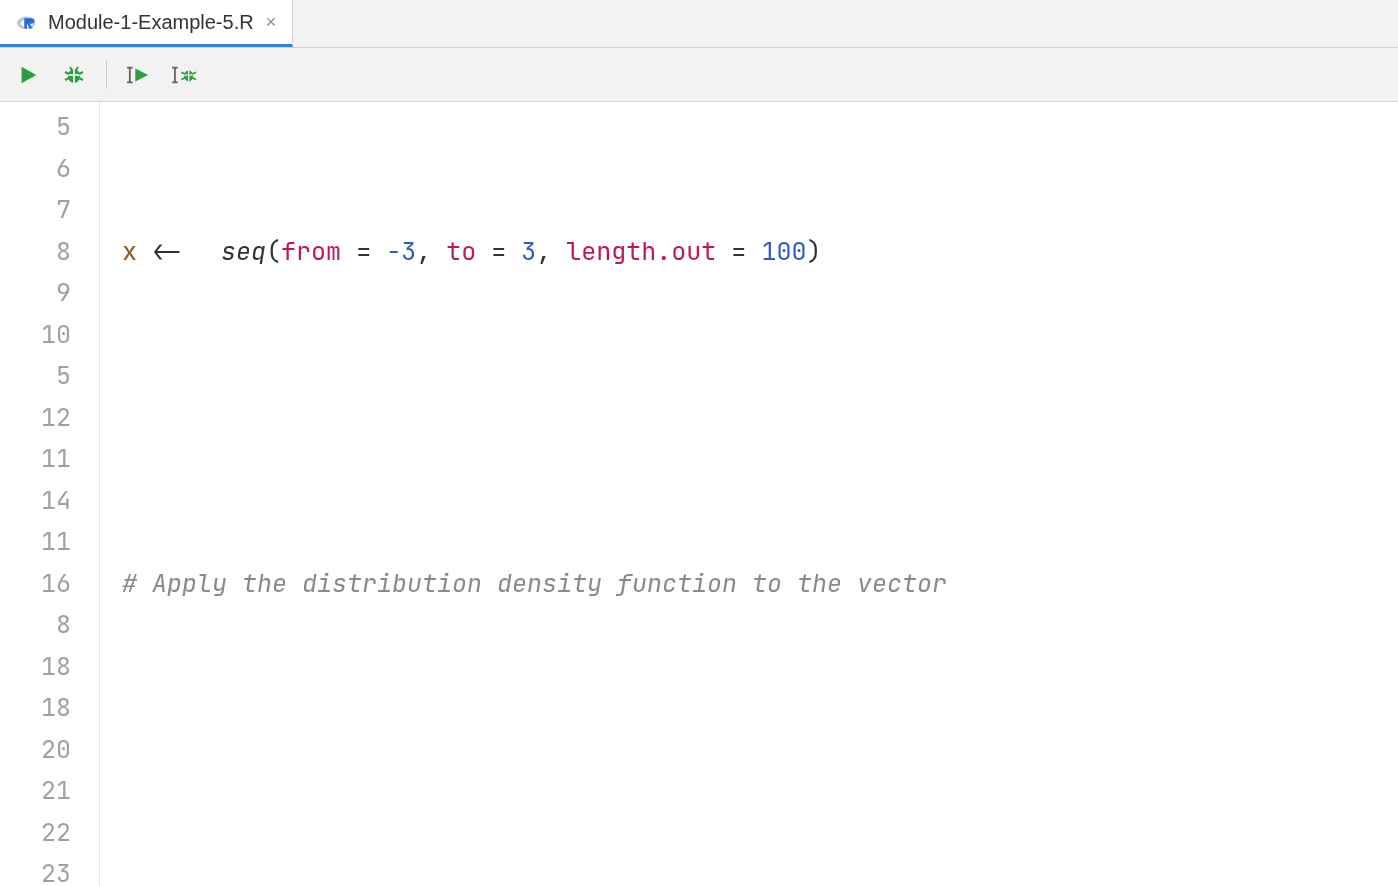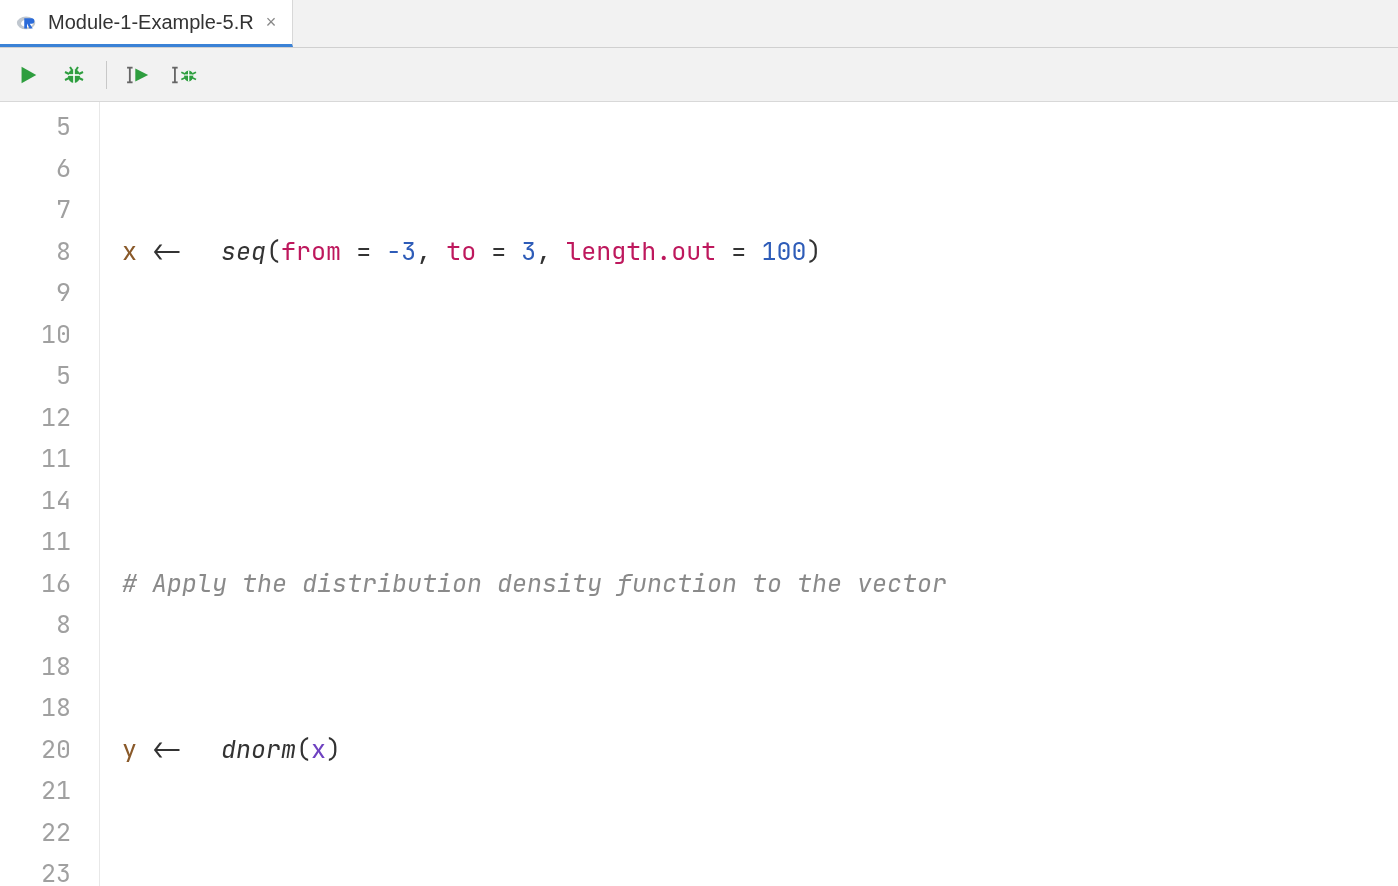--- a/index.html
+++ b/index.html
@@ -173,21 +173,20 @@
       <div>23</div>
     </div>
   <div class="code">
 
     <div class="line"><span class="tok-var">x</span> <span class="tok-op">&lt;-</span> <span class="tok-func">seq</span><span class="tok-paren">(</span><span class="tok-arg">from</span> <span class="tok-op">=</span> <span class="tok-num">-3</span><span class="tok-op">,</span> <span class="tok-arg">to</span> <span class="tok-op">=</span> <span class="tok-num">3</span><span class="tok-op">,</span> <span class="tok-arg">length.out</span> <span class="tok-op">=</span> <span class="tok-num">100</span><span class="tok-paren">)</span></div>
 
     <div class="line"></div>
 
     <div class="line"><span class="tok-cmt"># Apply the distribution density function to the vector</span></div>
 
-    <div class="line"><span class="tok-var">y</span> <span class="tok-op">&lt;-</span> <span class="tok-func">dnorm</span><span class="tok-paren">(</span><span class="tok-ident">x</span><span class="tok-paren">)</span></div>
 
     
 
     
 
     
 
     
 
     

